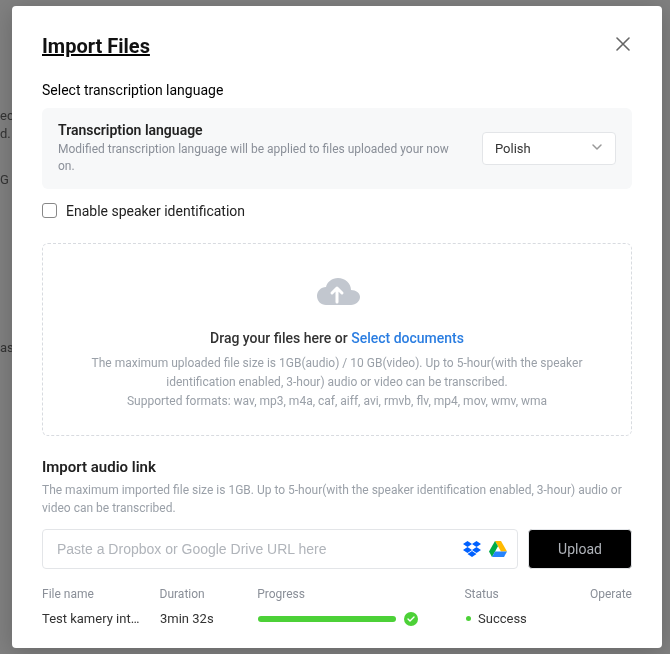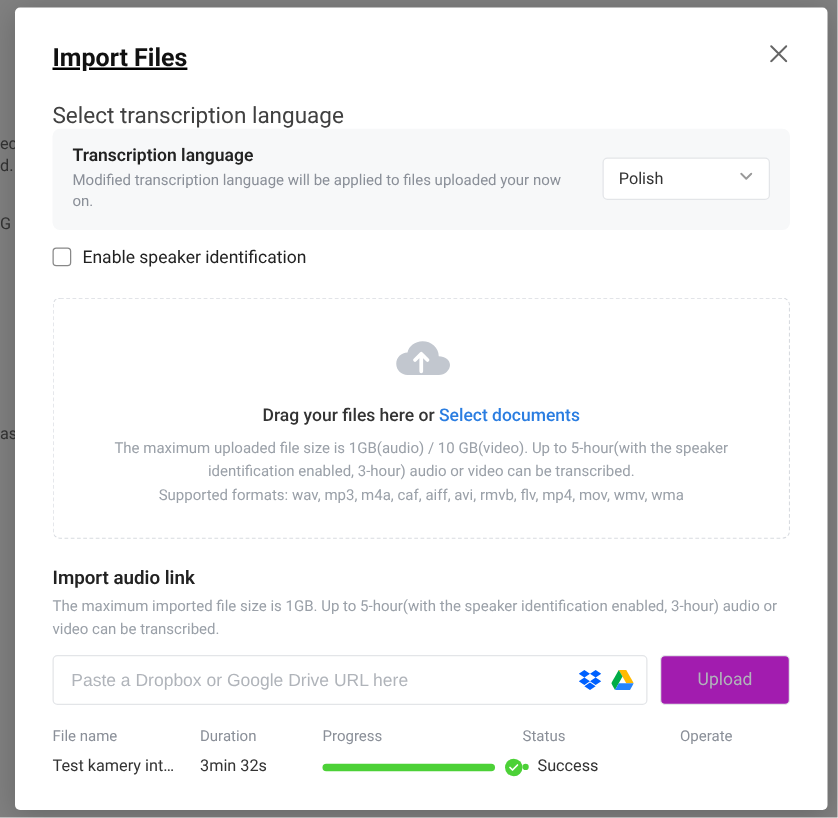--- a/index.html
+++ b/index.html
@@ -52,23 +52,23 @@
       color: #111;
     }
     .close-btn {
       cursor: pointer;
       color: #666;
       font-size: 18px;
       line-height: 1;
       padding: 2px;
     }
     .section-label {
-      font-size: 18px;
-      color: #404040;
-      margin-bottom: 0;
+      font-size: 14px;
+      color: #000000;
+      margin-bottom: 10px;
     }
     .lang-card {
       background: #f7f8f9;
       border-radius: 6px;
       padding: 14px 16px;
       display: flex;
       align-items: center;
       justify-content: space-between;
       gap: 16px;
       margin-bottom: 14px;
@@ -191,21 +191,21 @@
     .url-icons {
       display: flex;
       gap: 8px;
       align-items: center;
     }
     .upload-btn {
       width: 104px;
       height: 40px;
       border: 1px solid #e3e5e8;
       border-radius: 4px;
-      background: #a21caf;
+      background: #000000;
       color: #b0b4ba;
       font-size: 14px;
       cursor: pointer;
       display: flex;
       align-items: center;
       justify-content: center;
     }
     .table {
       font-size: 12px;
     }
@@ -216,21 +216,21 @@
     }
     .tbody-row {
       display: flex;
       align-items: center;
       color: #333;
       font-size: 13px;
     }
     .col-name { width: 118px; padding-right: 8px; white-space: nowrap; overflow: hidden; text-overflow: ellipsis; }
     .col-dur  { width: 98px; }
     .col-prog { width: 160px; display:flex; align-items:center; gap:8px;}
-    .col-stat { width: 126px; display:flex; align-items:center; gap:7px;}
+    .col-stat { width: 126px; display:flex; align-items:center; gap:7px;margin-left:48px;}
     .col-op   { flex: 1; }
     .progress-bar {
       flex:1;
       height: 6px;
       background: #4cd137;
       border-radius: 3px;
       position: relative;
     }
     .progress-check {
       width: 14px;

